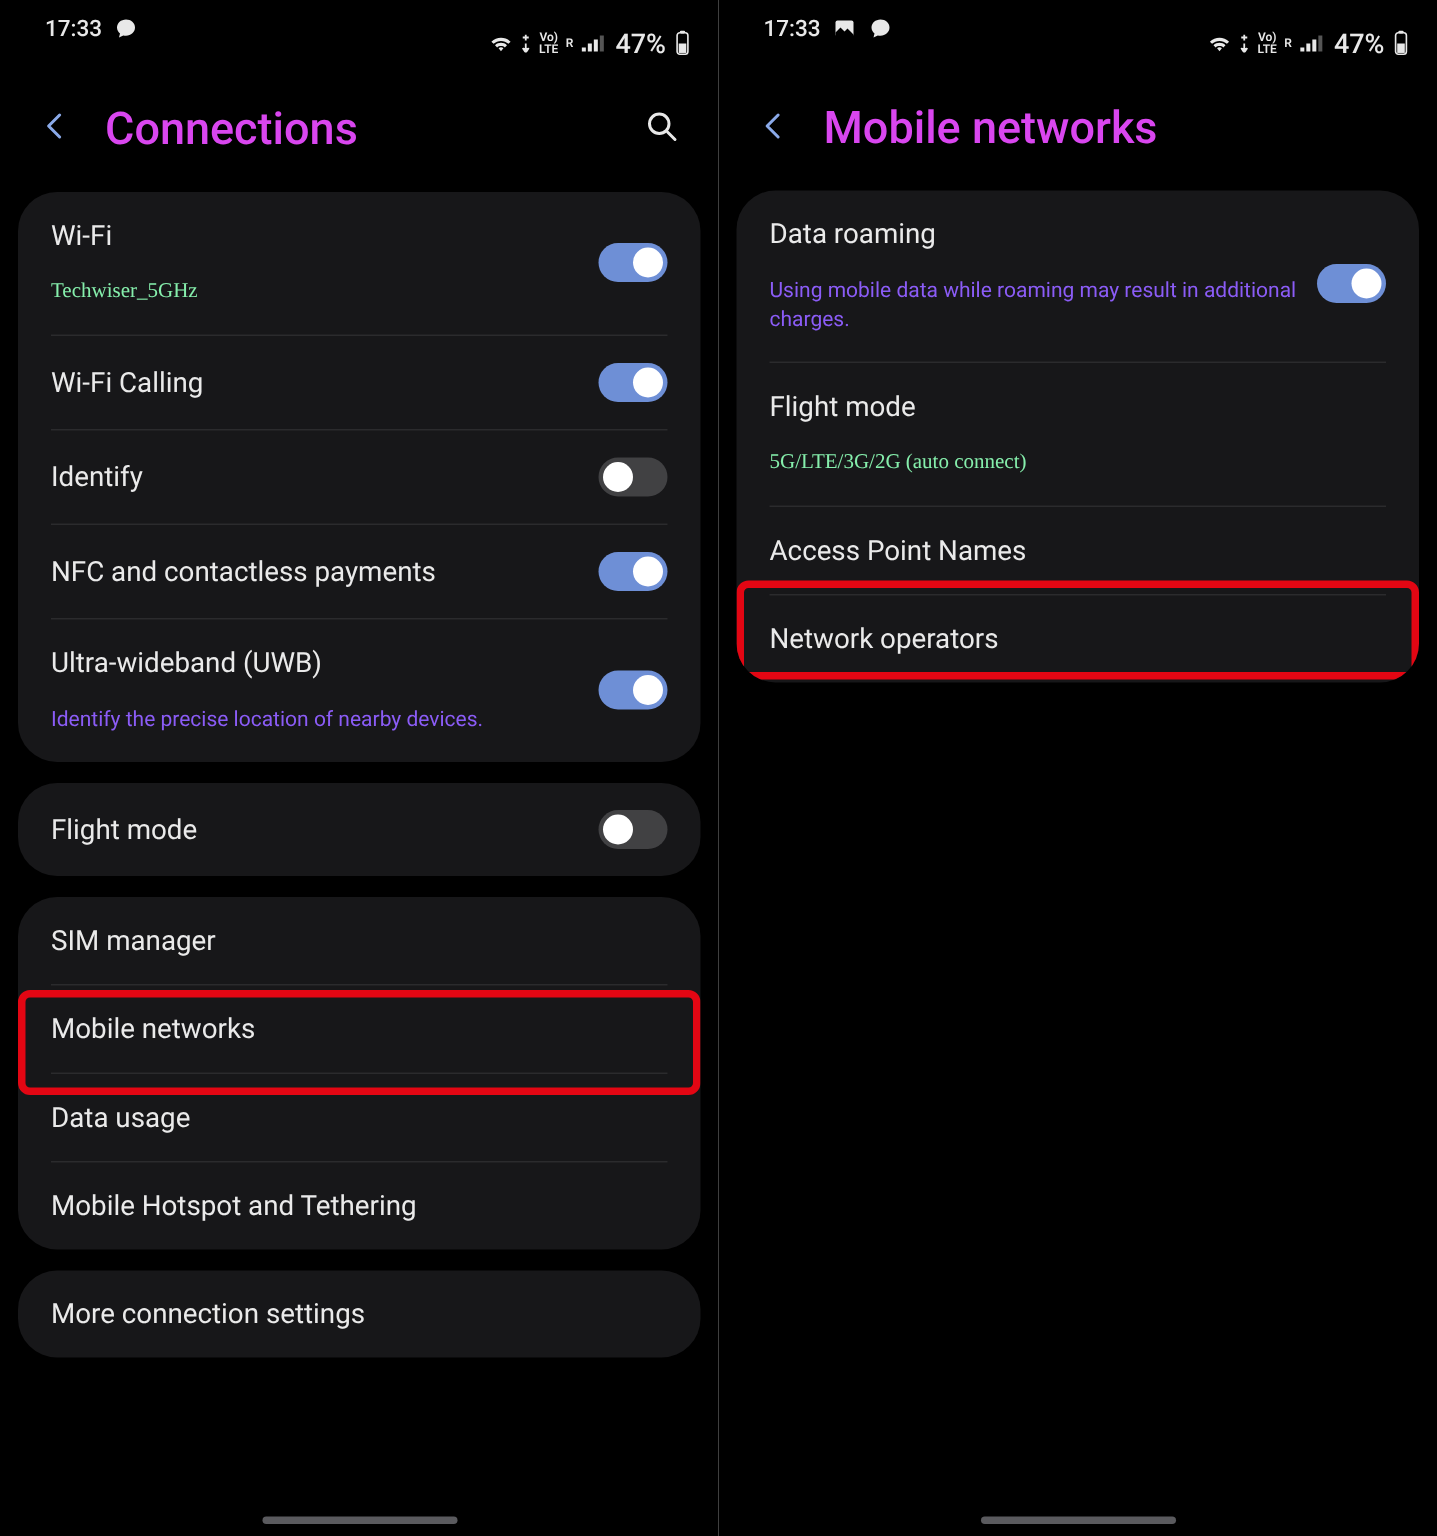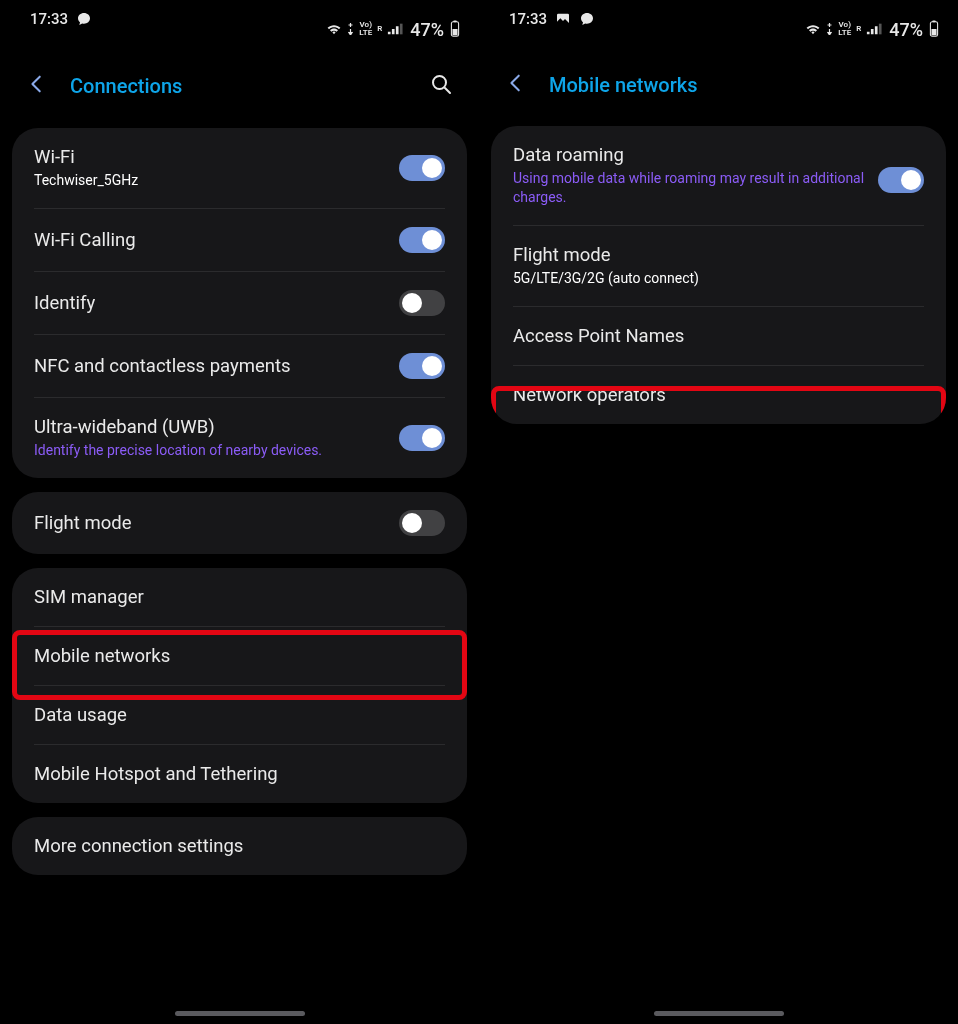--- a/index.html
+++ b/index.html
@@ -38,43 +38,43 @@
   
   .header {
     display: flex;
     align-items: center;
     padding: 30px 22px 24px 22px;
     gap: 18px;
   }
   .back-btn { padding: 4px; }
   .title {
     flex: 1;
-    font-size: 20px;
+    font-size: 30px;
     font-weight: 500;
-    color: #0ea5e9;
+    color: #d946ef;
   }
   .search-btn { padding: 4px; }
   
   .content { flex: 1; padding: 0 12px; display: flex; flex-direction: column; gap: 14px; }
   .card {
     background: #171719;
     border-radius: 26px;
     overflow: hidden;
   }
   .row {
     display: flex;
     align-items: center;
     padding: 18px 22px;
     gap: 12px;
     position: relative;
   }
-  .row-txt { flex: 1; display: flex; flex-direction: column; gap: 3px; }
+  .row-txt { flex: 1; display: flex; flex-direction: column; gap: 18px; }
   .row-label { font-size: 18.5px; color: #eaeaea; font-weight: 400; }
   .row-sub { font-size: 14px; color: #8b5cf6; line-height: 1.35; }
-  .row-sub.accent { color: #ffffff; }
+  .row-sub.accent { color: #86efac; font-family: Liberation Serif, serif; }
   .divider { height: 1px; background: #2b2b2d; margin: 0 22px; }
   
   .toggle {
     width: 46px;
     height: 26px;
     border-radius: 13px;
     position: relative;
     flex-shrink: 0;
   }
   .toggle.on { background: #6e8fd6; }

